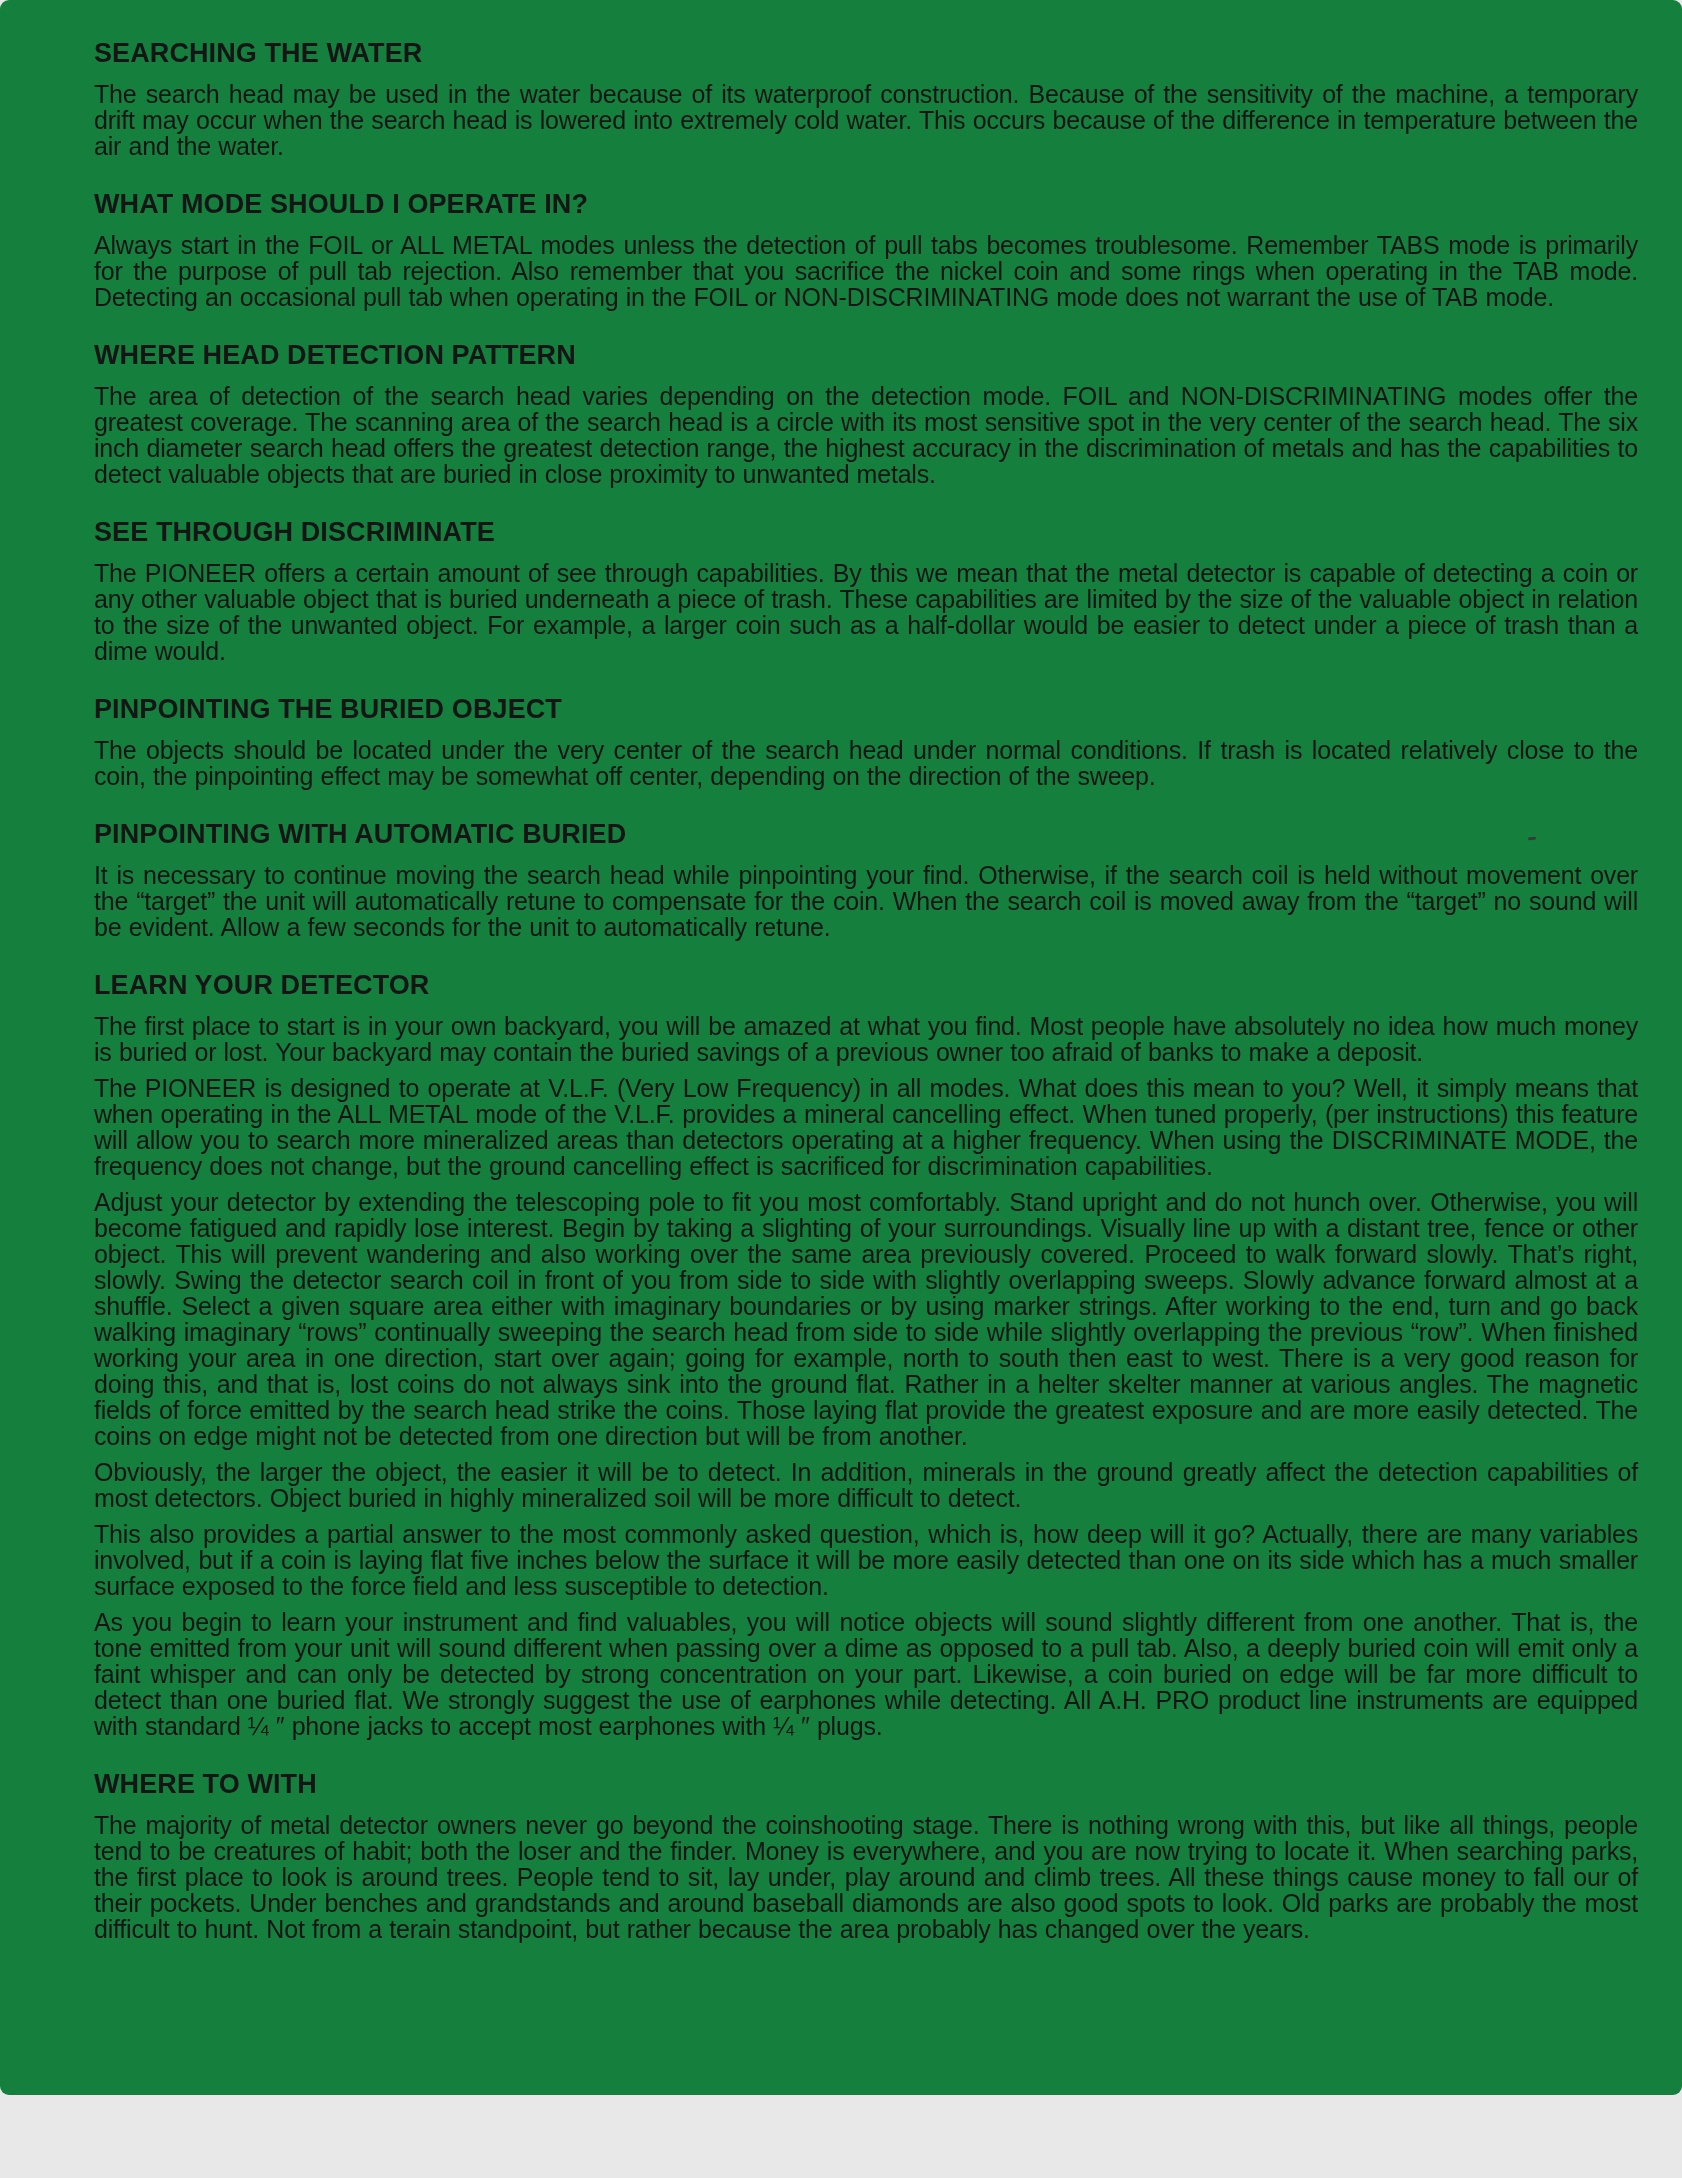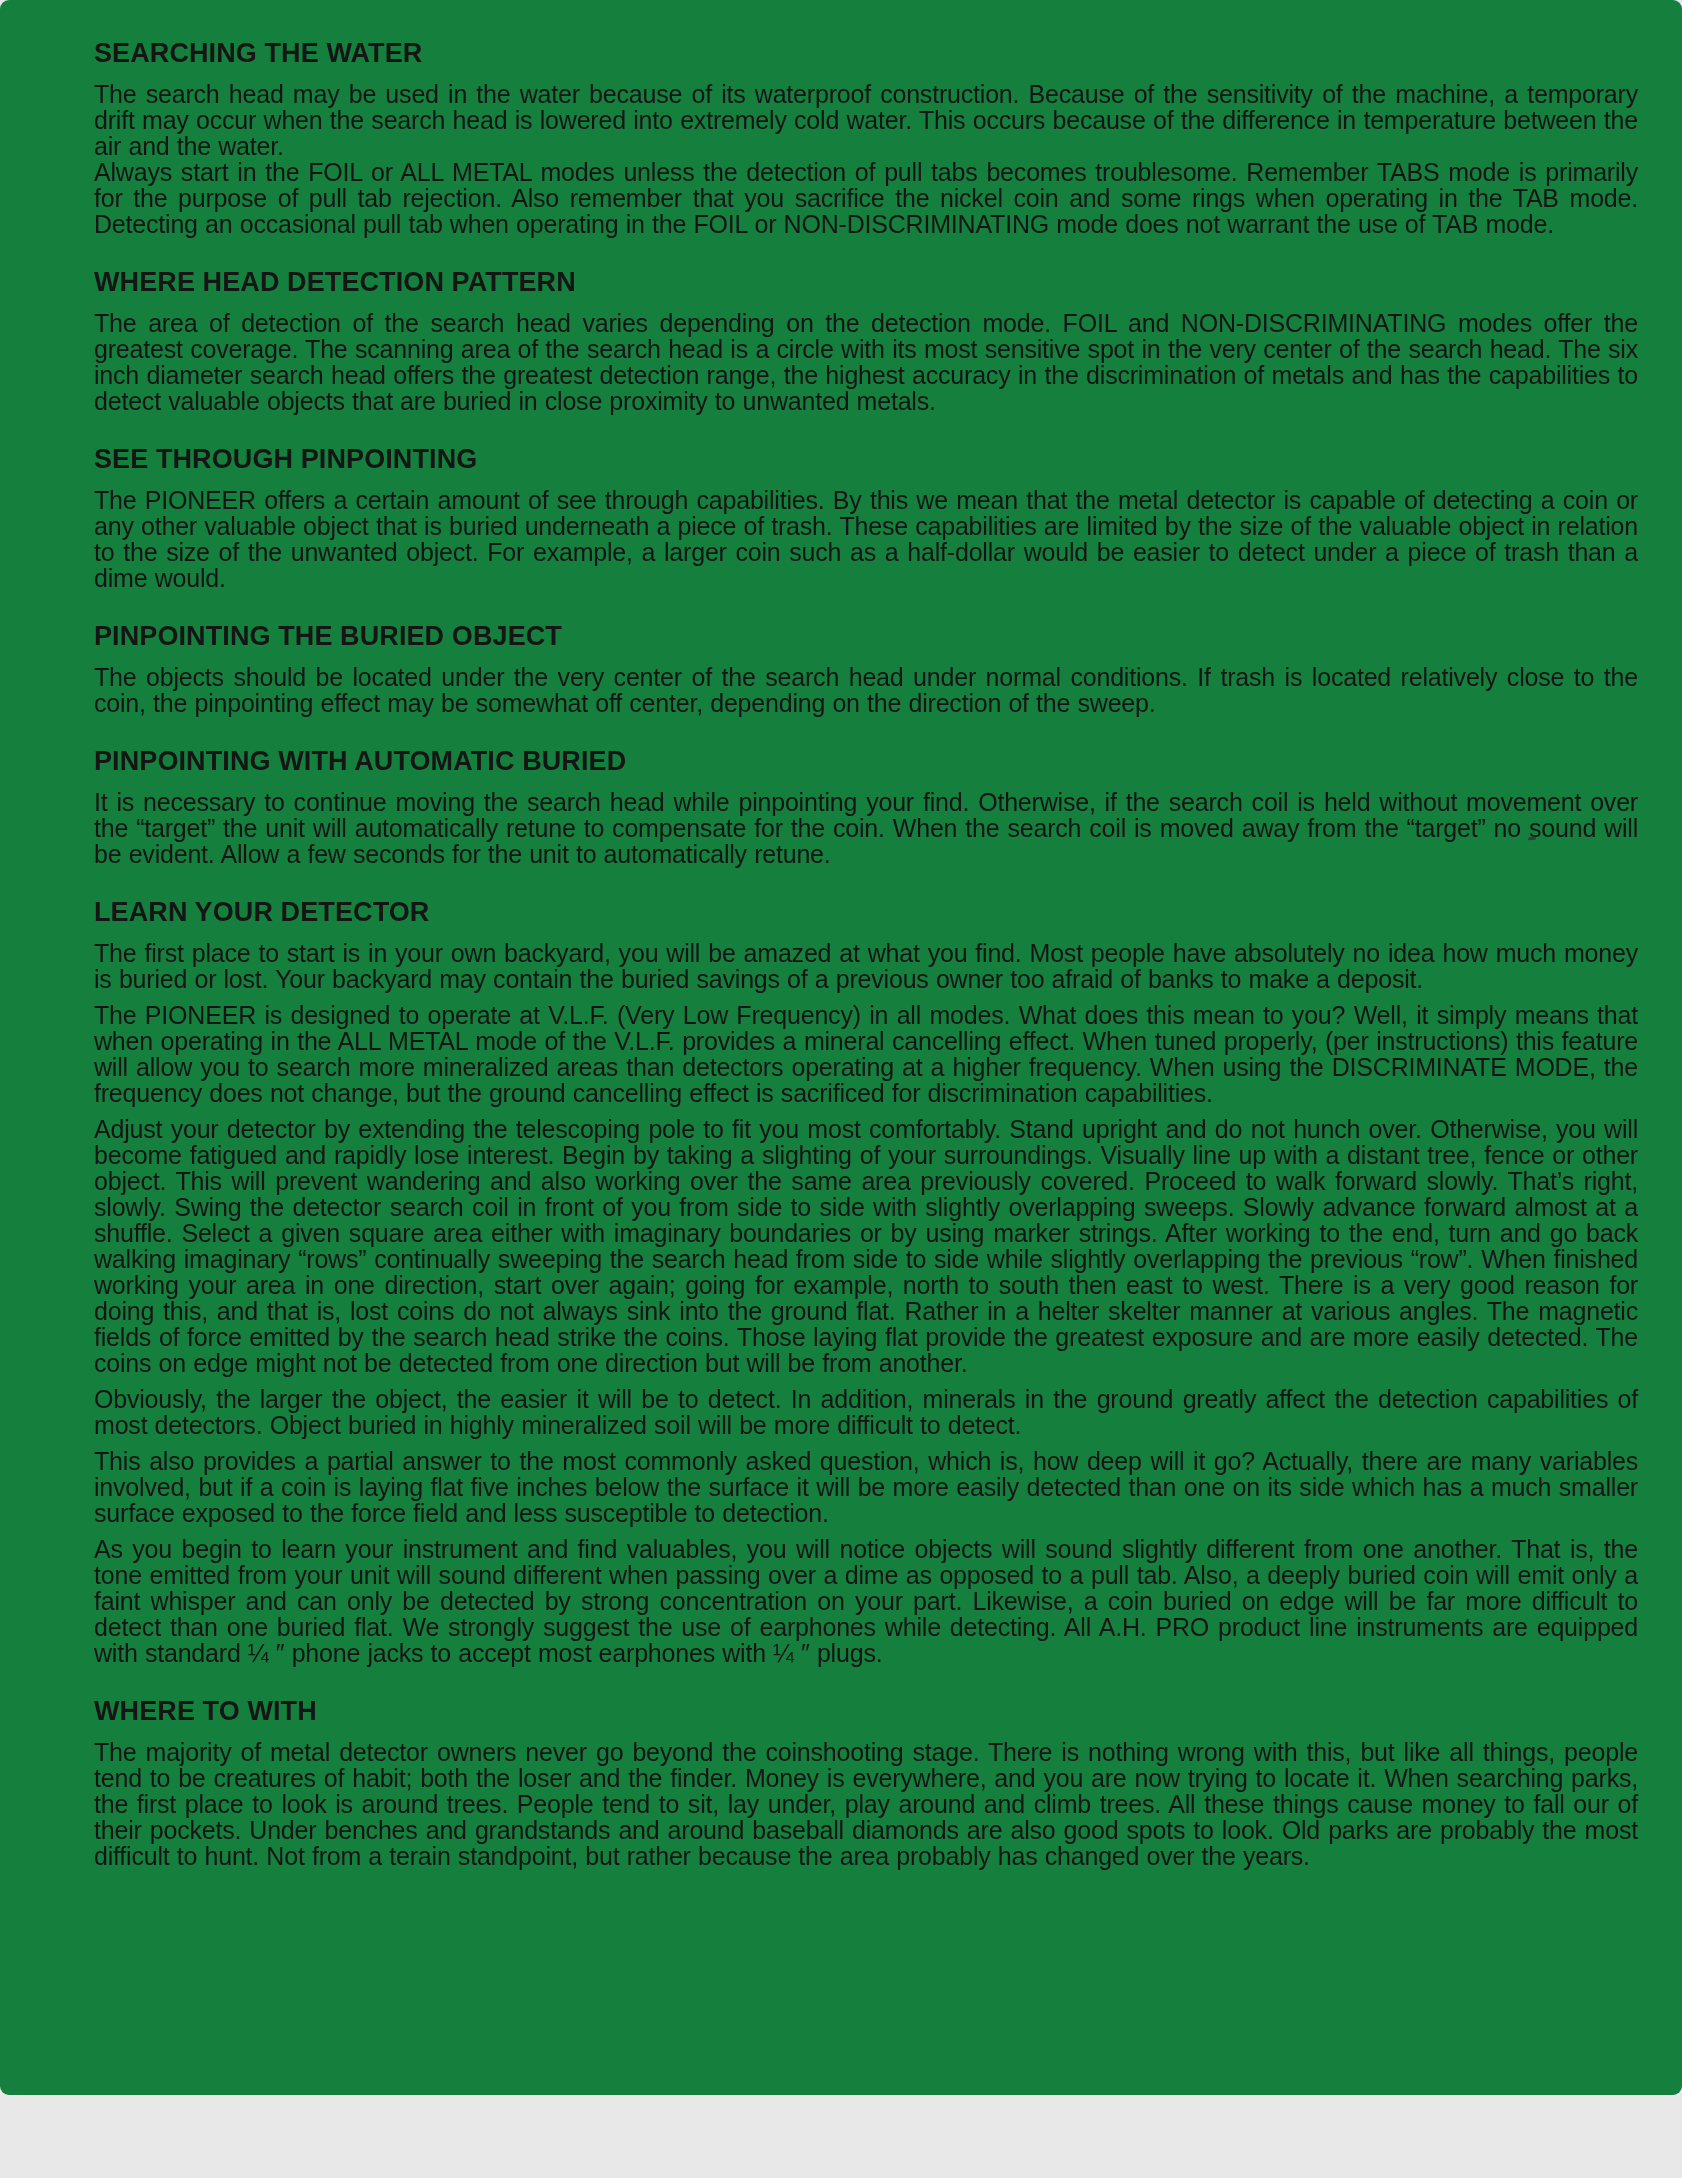--- a/index.html
+++ b/index.html
@@ -70,30 +70,31 @@
 
 <div class="page">
   <div class="content">
 
     <section class="doc-section">
       <h2>SEARCHING THE WATER</h2>
       <p>The search head may be used in the water because of its waterproof construction. Because of the sensitivity of the machine, a temporary drift may occur when the search head is lowered into extremely cold water. This occurs because of the difference in temperature between the air and the water.</p>
     </section>
 
     <section class="doc-section">
+      <h2>WHAT MODE SHOULD I OPERATE IN?</h2>
       <p>Always start in the FOIL or ALL METAL modes unless the detection of pull tabs becomes troublesome. Remember TABS mode is primarily for the purpose of pull tab rejection. Also remember that you sacrifice the nickel coin and some rings when operating in the TAB mode. Detecting an occasional pull tab when operating in the FOIL or NON-DISCRIMINATING mode does not warrant the use of TAB mode.</p>
     </section>
 
     <section class="doc-section">
       <h2>WHERE HEAD DETECTION PATTERN</h2>
       <p>The area of detection of the search head varies depending on the detection mode. FOIL and NON-DISCRIMINATING modes offer the greatest coverage. The scanning area of the search head is a circle with its most sensitive spot in the very center of the search head. The six inch diameter search head offers the greatest detection range, the highest accuracy in the discrimination of metals and has the capabilities to detect valuable objects that are buried in close proximity to unwanted metals.</p>
     </section>
 
     <section class="doc-section">
-      <h2>SEE THROUGH PINPOINTING</h2>
+      <h2>SEE THROUGH DISCRIMINATE</h2>
       <p>The PIONEER offers a certain amount of see through capabilities. By this we mean that the metal detector is capable of detecting a coin or any other valuable object that is buried underneath a piece of trash. These capabilities are limited by the size of the valuable object in relation to the size of the unwanted object. For example, a larger coin such as a half-dollar would be easier to detect under a piece of trash than a dime would.</p>
     </section>
 
     <section class="doc-section">
       <h2>PINPOINTING THE BURIED OBJECT</h2>
       <p>The objects should be located under the very center of the search head under normal conditions. If trash is located relatively close to the coin, the pinpointing effect may be somewhat off center, depending on the direction of the sweep.</p>
     </section>
 
     <section class="doc-section">
       <h2>PINPOINTING WITH AUTOMATIC BURIED</h2>

